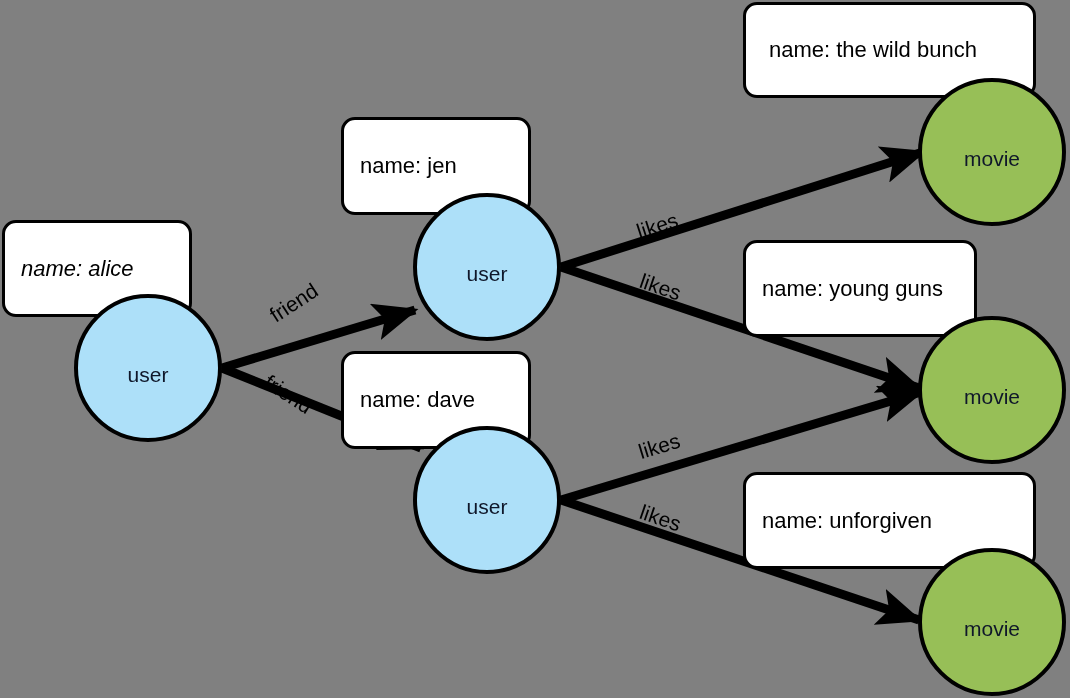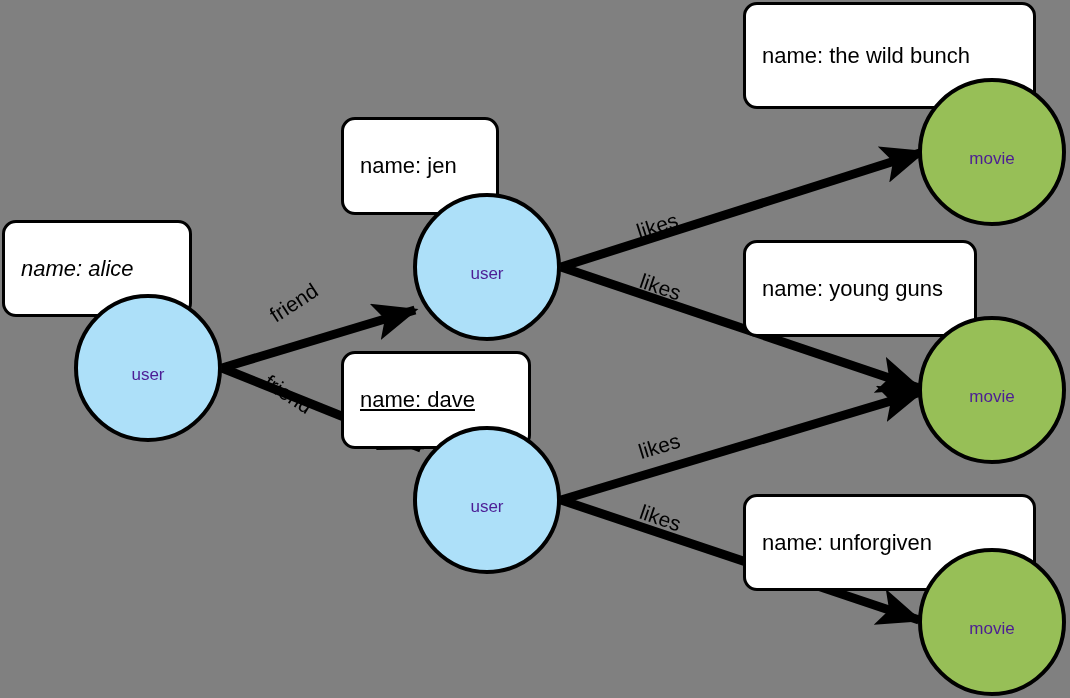--- a/index.html
+++ b/index.html
@@ -44,22 +44,22 @@
     position: absolute;
     box-sizing: border-box;
     border: 4px solid #000000;
     border-radius: 50%;
     display: flex;
     align-items: center;
     justify-content: center;
     z-index: 3;
   }
   .node .node-label {
-    font-size: 17px;
-    color: #4c1d95;
+    font-size: 21px;
+    color: #0f172a;
     line-height: 1;
     margin-top: 12px;
   }
   .edge-label {
     position: absolute;
     z-index: 4;
     font-size: 21px;
     color: #000000;
     white-space: nowrap;
     transform-origin: 0 0;
@@ -84,33 +84,33 @@
         <line x1="561" y1="267" x2="919" y2="388" stroke="#000000" stroke-width="9" marker-end="url(#arrowhead)"></line>
         <line x1="561" y1="500" x2="921" y2="392" stroke="#000000" stroke-width="9" marker-end="url(#arrowhead)"></line>
         <line x1="561" y1="500" x2="919" y2="620" stroke="#000000" stroke-width="9" marker-end="url(#arrowhead)"></line>
       </g>
   </svg>
 
   <div id="boxes">
       <div class="prop-box" style="left: 2px; top: 220px; width: 190px; height: 97px; font-style: italic;">
         <span class="prop-text">name: alice</span>
       </div>
-      <div class="prop-box" style="left: 341px; top: 117px; width: 158px; height: 98px;">
+      <div class="prop-box" style="left: 341px; top: 117px; width: 190px; height: 98px;">
         <span class="prop-text">name: jen</span>
       </div>
-      <div class="prop-box" style="left: 341px; top: 351px; width: 190px; height: 98px; text-decoration: underline;">
+      <div class="prop-box" style="left: 341px; top: 351px; width: 190px; height: 98px;">
         <span class="prop-text">name: dave</span>
       </div>
-      <div class="prop-box" style="left: 743px; top: 2px; width: 293px; height: 107px;">
+      <div class="prop-box" style="left: 743px; top: 2px; width: 293px; height: 96px; padding-left: 7px;">
         <span class="prop-text">name: the wild bunch</span>
       </div>
       <div class="prop-box" style="left: 743px; top: 240px; width: 234px; height: 97px;">
         <span class="prop-text">name: young guns</span>
       </div>
-      <div class="prop-box" style="left: 743px; top: 472px; width: 293px; height: 97px; margin-top: 22px;">
+      <div class="prop-box" style="left: 743px; top: 472px; width: 293px; height: 97px;">
         <span class="prop-text">name: unforgiven</span>
       </div>
     </div>
   <div id="nodes">
       <div class="node" style="left: 74px; top: 294px; width: 148px; height: 148px; background: rgb(173, 224, 249);">
         <span class="node-label">user</span>
       </div>
       <div class="node" style="left: 413px; top: 193px; width: 148px; height: 148px; background: rgb(173, 224, 249);">
         <span class="node-label">user</span>
       </div>

